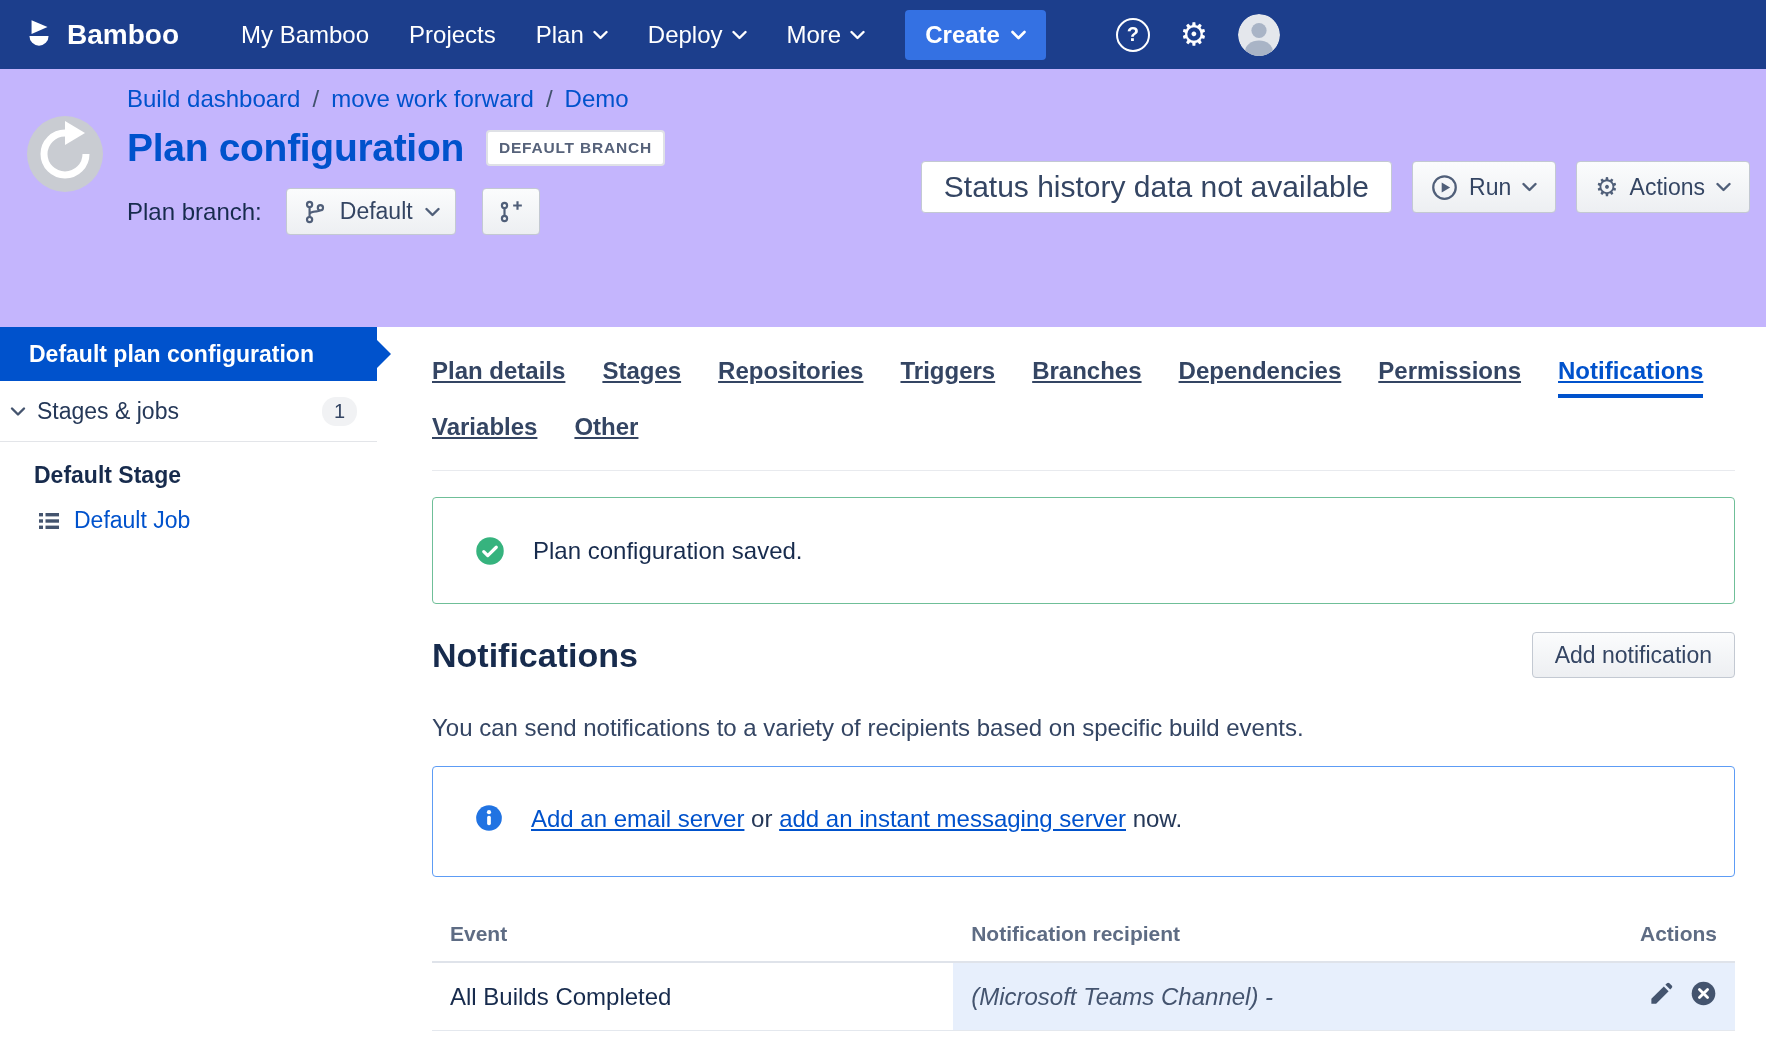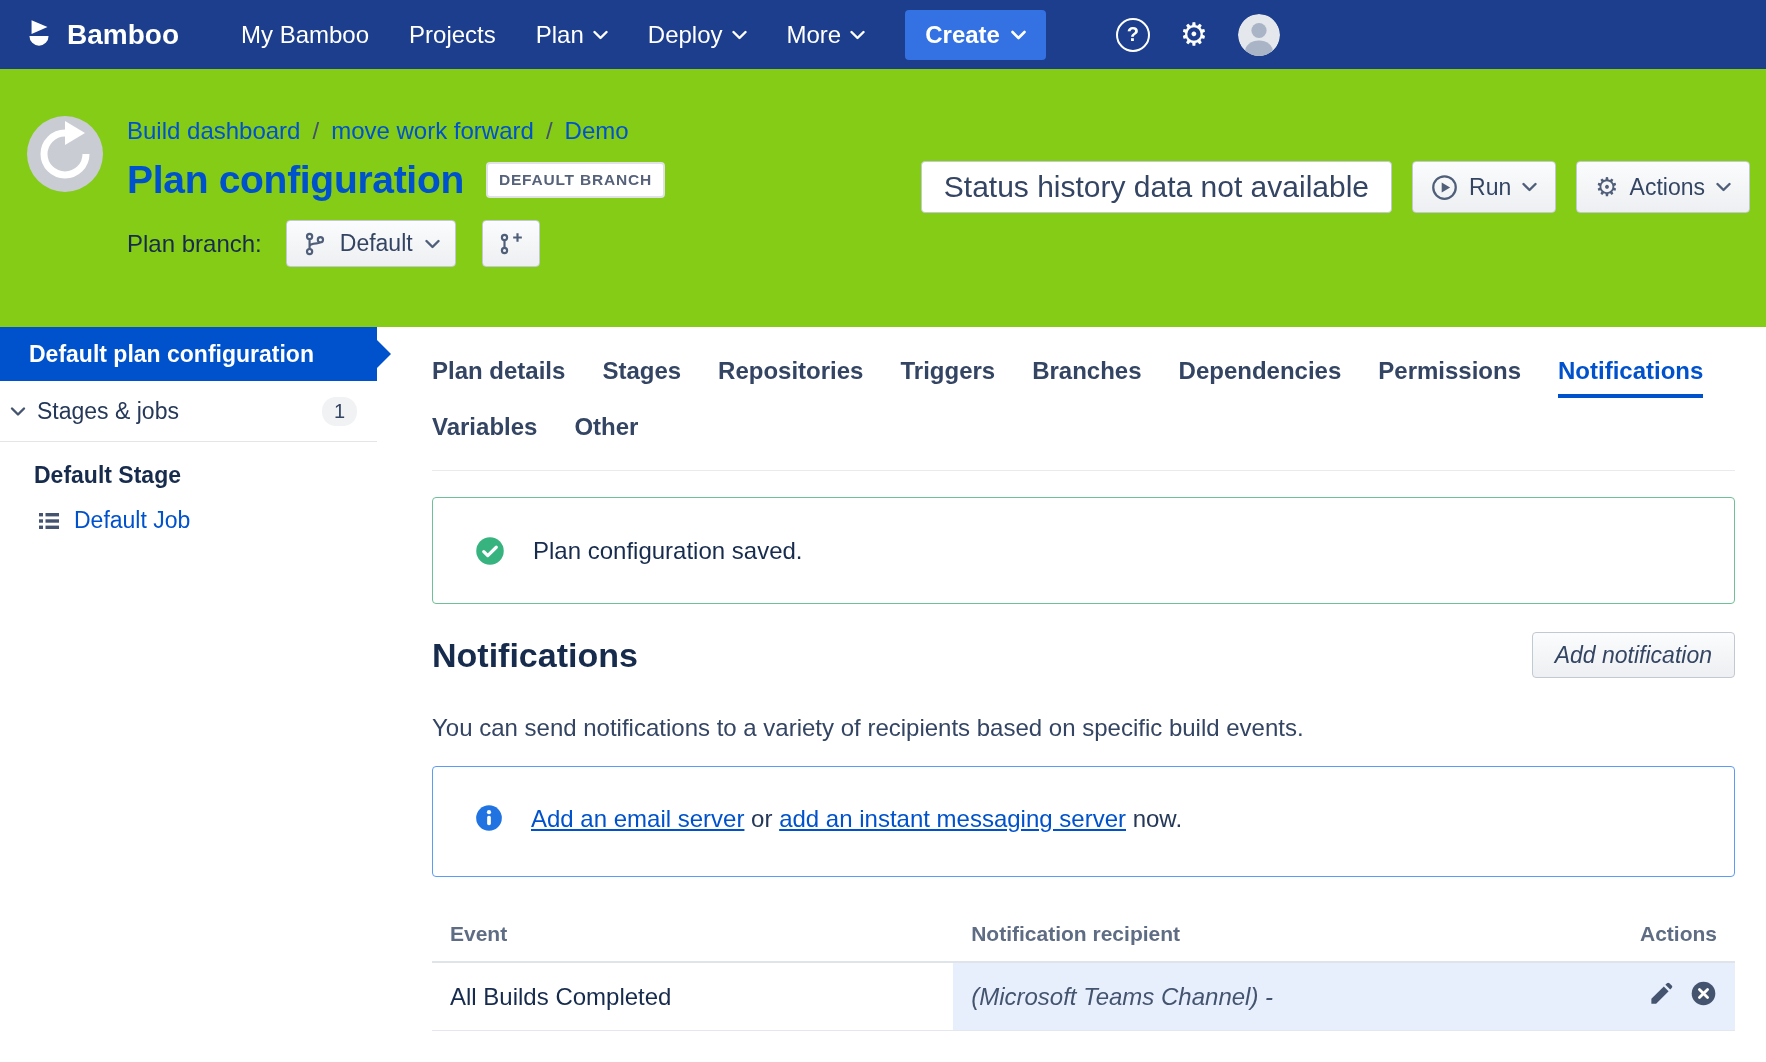--- a/index.html
+++ b/index.html
@@ -29,22 +29,22 @@
     color:#fff; font-size:24px; font-family:inherit; }
   .search input::placeholder { color:#BCC9EA; }
   .help-badge { width:34px; height:34px; border:2.5px solid #fff; border-radius:50%;
     display:flex; align-items:center; justify-content:center; color:#fff;
     font-size:20px; font-weight:bold; cursor:pointer; }
   .gear-glyph { color:#fff; font-size:31px; line-height:1; cursor:pointer; }
   .avatar { width:42px; height:42px; border-radius:50%; overflow:hidden; cursor:pointer; }
   .nav-right { display:flex; align-items:center; gap:30px; margin-left:30px; }
 
   
-  .page-header { position:relative; height:258px; background:#84cc16;
-    padding:48px 16px 0 127px; }
+  .page-header { position:relative; height:258px; background:#c4b5fd;
+    padding:16px 16px 0 127px; }
   .plan-avatar { position:absolute; left:22px; top:42px; width:86px; height:86px; }
   .breadcrumb { font-size:24px; display:flex; align-items:center; gap:12px; }
   .breadcrumb a { color:#0052CC; text-decoration:none; cursor:pointer; }
   .crumb-sep { color:#42526E; }
   .title-row { display:flex; align-items:center; gap:22px; margin-top:13px; }
   .page-title { font-size:39px; font-weight:bold; color:#0052CC; letter-spacing:-0.3px; }
   .branch-badge { border:2px solid #DFE1E6; border-radius:4px; padding:7px 11px;
     font-size:15.5px; font-weight:bold; color:#56627A; letter-spacing:0.8px;
     background:#fff; white-space:nowrap; }
   .plan-branch-row { display:flex; align-items:center; gap:24px; margin-top:18px; }
@@ -82,31 +82,31 @@
     color:#0052CC; font-size:23px; cursor:pointer; }
 
   .content { flex:1; min-width:0; padding:30px 31px 0 55px; }
 
   
   .tabs { border-bottom:1px solid #E8EAEE; padding-bottom:16px; }
   .tabs-row { display:flex; flex-wrap:nowrap; gap:37px; font-size:24px;
     font-weight:bold; color:#344563; }
   .tabs-row + .tabs-row { margin-top:15px; }
   .tab { padding-bottom:9px; cursor:pointer; white-space:nowrap;
-    border-bottom:4px solid transparent; }
+    border-bottom:4px solid transparent;text-decoration:underline; }
   .tab.active { color:#0052CC; border-bottom-color:#0052CC; }
 
   
   .flash-box { margin-top:26px; border:1px solid #6FBF98; border-radius:4px;
     height:107px; display:flex; align-items:center; gap:28px; padding-left:42px;
     font-size:24px; color:#172B4D; }
   .section-header { display:flex; align-items:center; justify-content:space-between;
     margin-top:28px; }
   .h2 { font-size:34px; font-weight:bold; color:#172B4D; }
-  .add-btn { height:46px; padding:0 22px; font-size:23px;font-style:italic; }
+  .add-btn { height:46px; padding:0 22px; font-size:23px; }
   .intro { margin-top:36px; font-size:24px; color:#344563; }
   .info-box { margin-top:24px; border:1px solid #5D9CF5; border-radius:4px;
     padding:34px 70px 34px 42px; display:flex; gap:28px; font-size:24px;
     color:#253858; line-height:1.5; }
   .info-text a { color:#0052CC; text-decoration:underline; cursor:pointer; }
   .info-icon-wrap { padding-top:3px; }
 
   
   .notif-table { margin-top:30px; width:100%; border-collapse:collapse; }
   .notif-table th { text-align:left; font-size:21px; color:#5E6C84;

